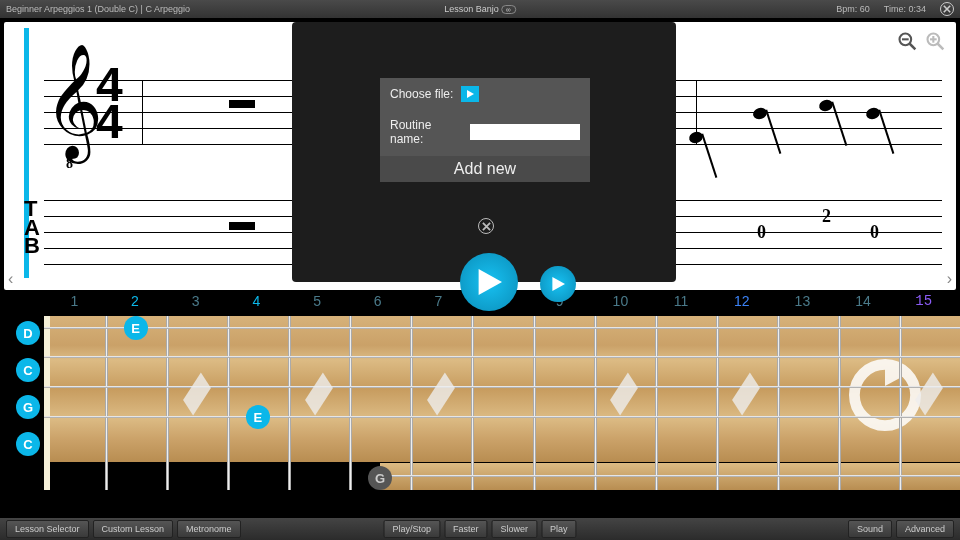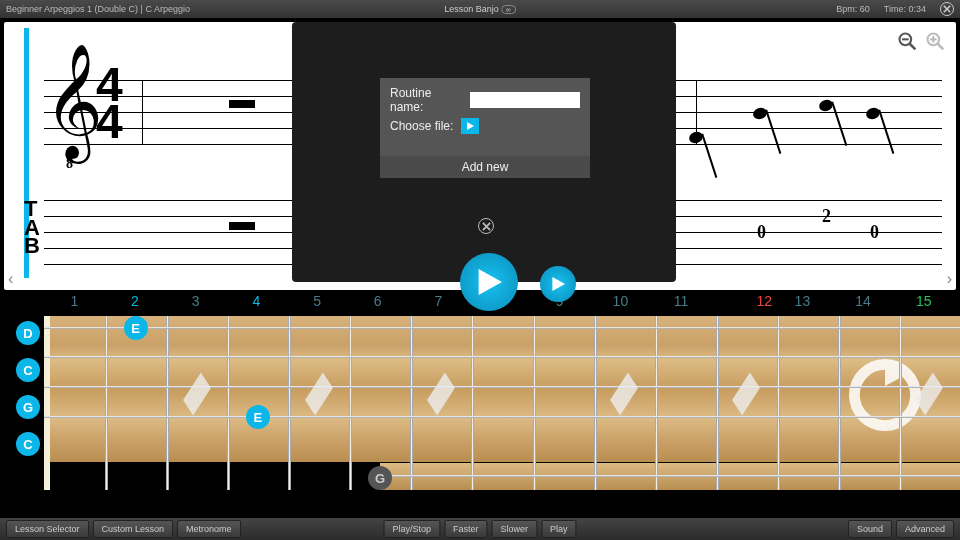--- a/index.html
+++ b/index.html
@@ -40,21 +40,21 @@
 
   
   .modal-backdrop { position: absolute; left: 292px; top: 22px; width: 384px; height: 260px; background: #1d1d1d; border-radius: 4px; }
   .modal { position: absolute; left: 380px; top: 78px; width: 210px; background: #555; color: #eee; font-size: 12px; }
   .modal-head { background: #0bb7e9; color: #fff; padding: 6px 8px; font-size: 13px; }
   .modal-body { padding: 8px 10px 6px; }
   .modal-row { display: flex; align-items: center; gap: 8px; margin-bottom: 16px; }
   .file-btn { width: 18px; height: 16px; background: #0bb7e9; display:flex;align-items:center;justify-content:center;}
   .file-btn svg{width:10px;height:10px;fill:#fff;}
   .modal input { width: 110px; height: 16px; border: none; background:#fff; font-size:11px; padding:0 3px;}
-  .modal-foot { text-align: center; background:#4a4a4a; padding: 4px; font-size:12px; cursor:pointer;}
+  .modal-foot { text-align: center; background:#4a4a4a; padding: 4px; font-size:16px; cursor:pointer;}
   .modal-close { position:absolute; left:478px; top:218px; width:16px;height:16px;border:1.5px solid #bbb;border-radius:50%;display:flex;align-items:center;justify-content:center;cursor:pointer;}
   .modal-close svg{width:9px;height:9px;stroke:#bbb;stroke-width:2;}
 
   
   .play-big { position:absolute; left:460px; top:253px; width:58px;height:58px;border-radius:50%;background:radial-gradient(#17c1f2,#0a8db8);display:flex;align-items:center;justify-content:center;z-index:5;}
   .play-big svg{width:26px;height:26px;fill:#fff;}
   .play-small { position:absolute; left:540px; top:266px; width:36px;height:36px;border-radius:50%;background:radial-gradient(#17c1f2,#0a8db8);display:flex;align-items:center;justify-content:center;z-index:5;}
   .play-small svg{width:14px;height:14px;fill:#fff;}
 
   
@@ -165,31 +165,31 @@
 <div class="tab-num" style="left: 504px; top: 224px;">0</div>
     <div class="tab-num" style="left: 603px; top: 224px;">4</div>
     <div class="tab-num" style="left: 753px; top: 200px;">0</div>
     <div class="tab-num" style="left: 818px; top: 184px;">2</div>
     <div class="tab-num" style="left: 866px; top: 200px;">0</div>
   </div>
 
 <div class="modal-backdrop"></div>
 <div class="modal">
   <div class="modal-body">
-    <div class="modal-row" style="margin-bottom:4px">
-      <span>Routine name:</span>
-      <input type="text" value="" style="">
-    </div>
     <div class="modal-row">
       <span>Choose file:</span>
       <div class="file-btn">
         <svg viewBox="0 0 10 10">
             <path d="M2 1L9 5L2 9Z"></path>
           </svg>
       </div>
+    </div>
+    <div class="modal-row" style="margin-bottom:4px">
+      <span>Routine name:</span>
+      <input type="text" value="" style="">
     </div>
   </div>
   <div class="modal-foot">Add new</div>
 </div>
 <div class="modal-close">
   <svg viewBox="0 0 10 10">
       <path d="M1 1L9 9M9 1L1 9" fill="none"></path>
     </svg>
 </div>
 
@@ -209,24 +209,24 @@
     <span style="color: rgb(11, 183, 233);">2</span>
     <span style="color: rgb(74, 122, 138);">3</span>
     <span style="color: rgb(11, 183, 233);">4</span>
     <span style="color: rgb(74, 122, 138);">5</span>
     <span style="color: rgb(74, 122, 138);">6</span>
     <span style="color: rgb(74, 122, 138);">7</span>
     <span style="color: rgb(74, 122, 138);">8</span>
     <span style="color: rgb(74, 122, 138);">9</span>
     <span style="color: rgb(74, 122, 138);">10</span>
     <span style="color: rgb(74, 122, 138);">11</span>
-    <span style="color: #ef4444; text-align: right;">12</span>
+    <span style="color: #3b82f6;">12</span>
     <span style="color: rgb(74, 122, 138);">13</span>
     <span style="color: rgb(74, 122, 138);">14</span>
-    <span style="color: #22c55e;">15</span>
+    <span style="color: #8b5cf6; font-family: Liberation Mono, monospace;">15</span>
   </div>
 
 <div class="neck"></div>
 <div class="neck-5"></div>
 <div class="mask5"></div>
 <div class="nut"></div>
 
 <div class="big-arrow">
   <svg viewBox="0 0 100 100">
       <circle cx="50" cy="50" r="34" fill="none" stroke="#fff" stroke-width="12"></circle>

